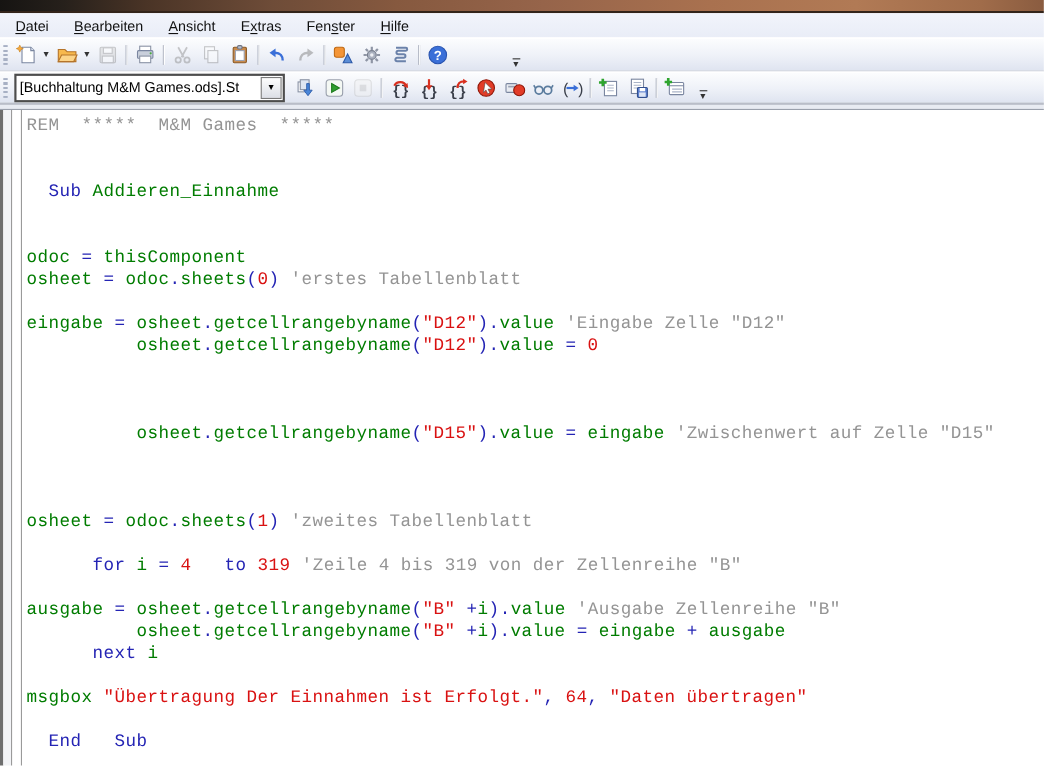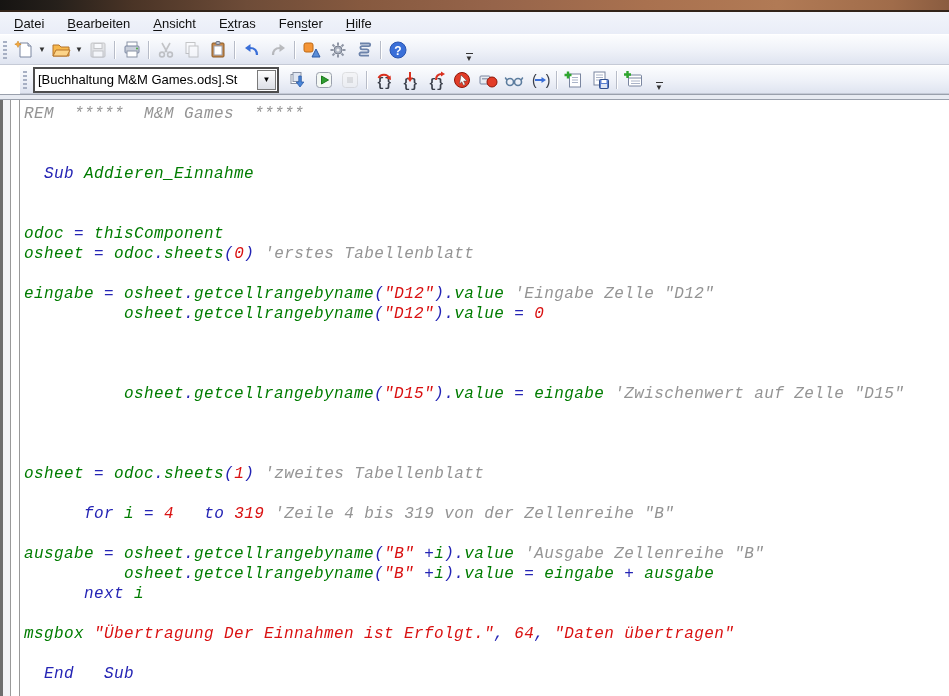--- a/index.html
+++ b/index.html
@@ -30,21 +30,21 @@
   .menu-item u{text-decoration:underline;text-underline-offset:2px;}
   
   .toolbar{
     display:flex;align-items:center;
     background:linear-gradient(180deg,#fcfdfe 0%,#eef1f8 55%,#dfe4f0 100%);
     border-top:1px solid #ffffff;
     border-bottom:1px solid #c5cad6;
     padding:0 2px;
   }
   .toolbar.standard{height:29px;}
-  .toolbar.macro{height:27px;margin-left:20px;}
+  .toolbar.macro{height:27px;}
   .grip{
     width:4px;height:18px;margin:0 4px 0 1px;
     background:repeating-linear-gradient(180deg,#a7b0c4 0 2px,transparent 2px 4px);
   }
   .tbtn{
     width:24px;height:24px;display:flex;align-items:center;justify-content:center;
     border:1px solid transparent;border-radius:2px;flex:0 0 auto;
   }
   .tbtn.disabled{filter:grayscale(1) opacity(.42);}
   .tbtn svg{display:block;}
@@ -89,21 +89,21 @@
   .gutter{
     width:8px;flex:0 0 auto;background:#fff;
     border-left:1px solid #9a9a9a;border-right:1px solid #9a9a9a;
   }
   .code-area{
     flex:1 1 auto;background:#fff;overflow:hidden;
     font-family:"Liberation Mono","DejaVu Sans Mono",monospace;
     font-size:16px;line-height:20px;letter-spacing:0.4px;
     padding:4px 0 0 4px;white-space:pre;color:#000;
   }
-  .code-line{height:20px;font-style:italic;}
+  .code-line{height:20px;}
   .tk-kw{color:#2424b4;margin-left:20px;}
   .tk-op{color:#2424b4;}
   .tk-id{color:#007c00;margin-top:26px;}
   .tk-num{color:#d91111;}
   .tk-str{color:#d91111;}
   .tk-com{color:#949494;}
   .tk-pl{color:#000;}
 </style>
 </head>
 <body>

